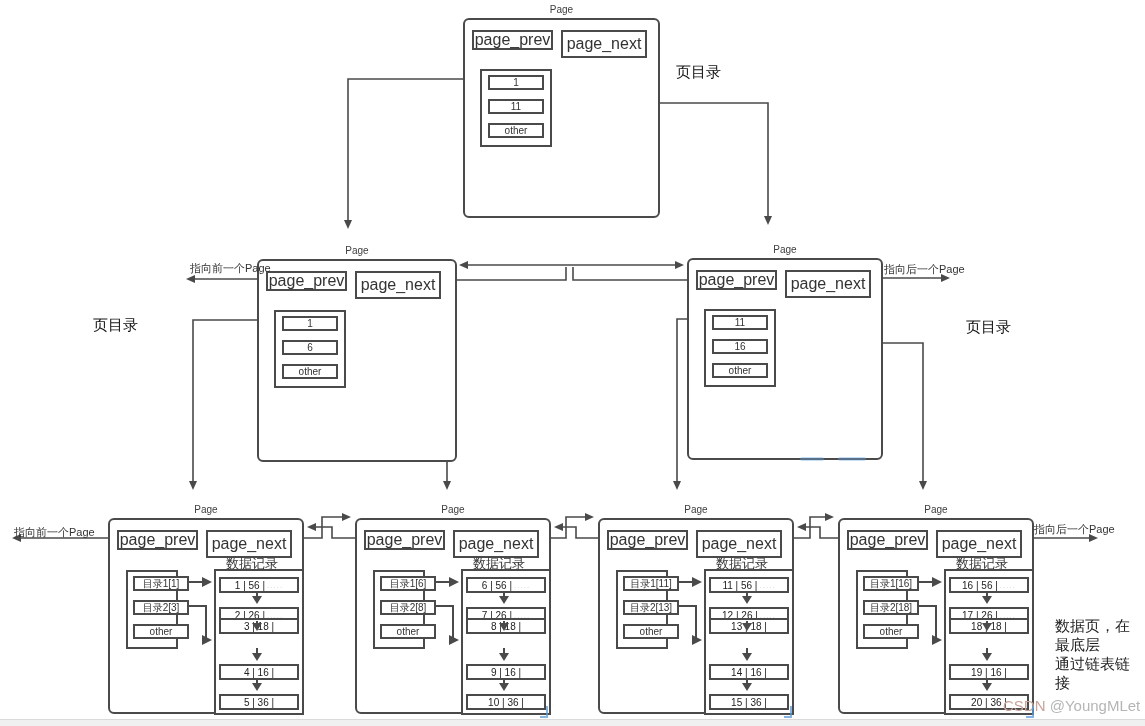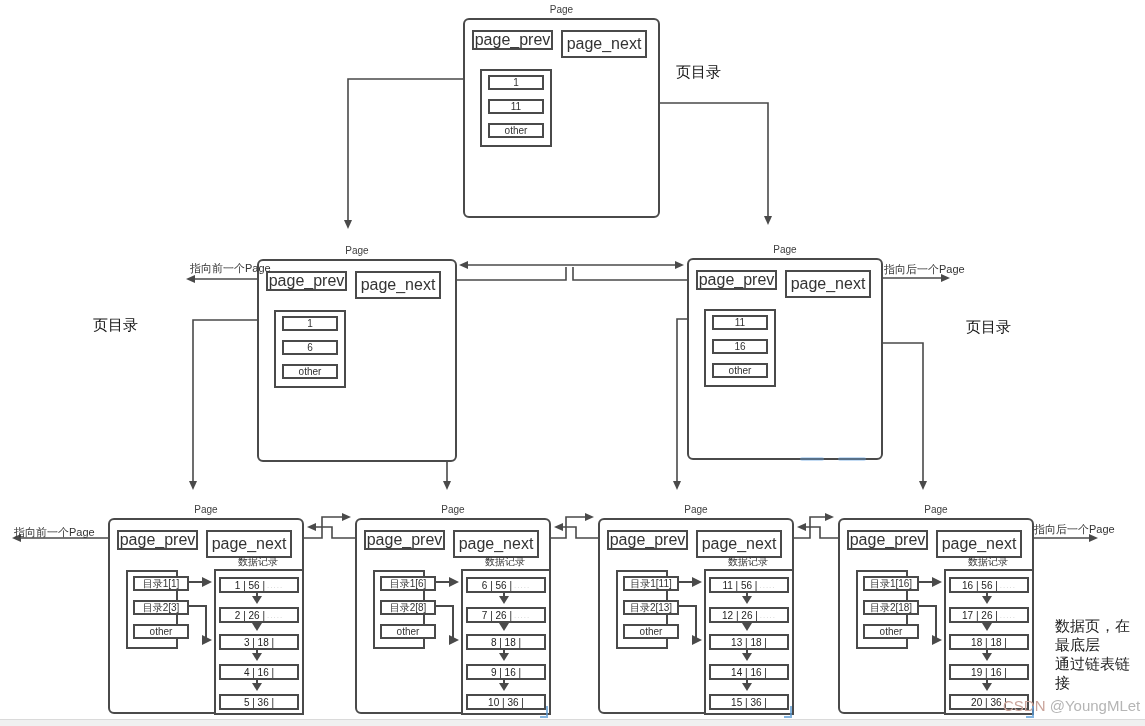--- a/index.html
+++ b/index.html
@@ -15,24 +15,24 @@
   .next{left:96px;top:10px;width:86px;height:28px}
   .dirbox{position:absolute;border:2px solid #4a4a4a;background:#fff}
   .inner .dirbox{left:15px;top:49px;width:72px;height:78px}
   .leaf .dirbox{left:16px;top:50px;width:52px;height:79px}
   .dentry{position:absolute;border:2px solid #4a4a4a;display:flex;align-items:center;justify-content:center;
           font-size:10px;color:#333;background:#fff;white-space:nowrap}
   .inner .dentry{left:6px;width:56px;height:15px}
   .leaf .dentry{left:5px;width:56px;height:15px}
   .d0{top:4px}.d1{top:28px}.d2{top:52px}
   .recbox{position:absolute;left:104px;top:49px;width:90px;height:146px;border:2px solid #4a4a4a;background:#fff}
-  .reclabel{position:absolute;left:100px;top:35px;width:96px;text-align:center;font-size:10px;color:#333;white-space:nowrap}
+  .reclabel{position:absolute;left:116px;top:35px;width:96px;text-align:left;font-size:13px;color:#333;white-space:nowrap}
   .rrow{position:absolute;left:3px;width:80px;height:16px;border:2px solid #4a4a4a;display:flex;align-items:center;
         justify-content:center;font-size:10px;color:#222;background:#fff;white-space:nowrap}
-  .r0{top:6px}.r1{top:36px}.r2{top:63px}.r3{top:93px}.r4{top:123px}
+  .r0{top:6px}.r1{top:36px}.r2{top:47px}.r3{top:93px}.r4{top:123px}
   .faint{color:#cccccc;margin-left:2px;letter-spacing:1px;font-size:8px}
   .lbl{position:absolute;white-space:nowrap}
   .lbl-cn{font-size:15px;color:#111}
   .lbl-sm{font-size:11px;color:#333}
   .note{position:absolute;left:1055px;top:616px;width:92px;font-size:15px;line-height:19px;color:#222}
   .wm{position:absolute;left:1003px;top:697px;font-size:15px;white-space:nowrap}
   .wm .brand{color:#c9a39a}
   .wm .user{color:#b5b5b5}
   .graybar{position:absolute;left:0;top:719px;width:1145px;height:7px;background:#f0f0f0;border-top:1px solid #dadada}
   .blue-corner{position:absolute;width:8px;height:12px;border-right:2px solid #5b9bd5;border-bottom:2px solid #5b9bd5;opacity:.75}

